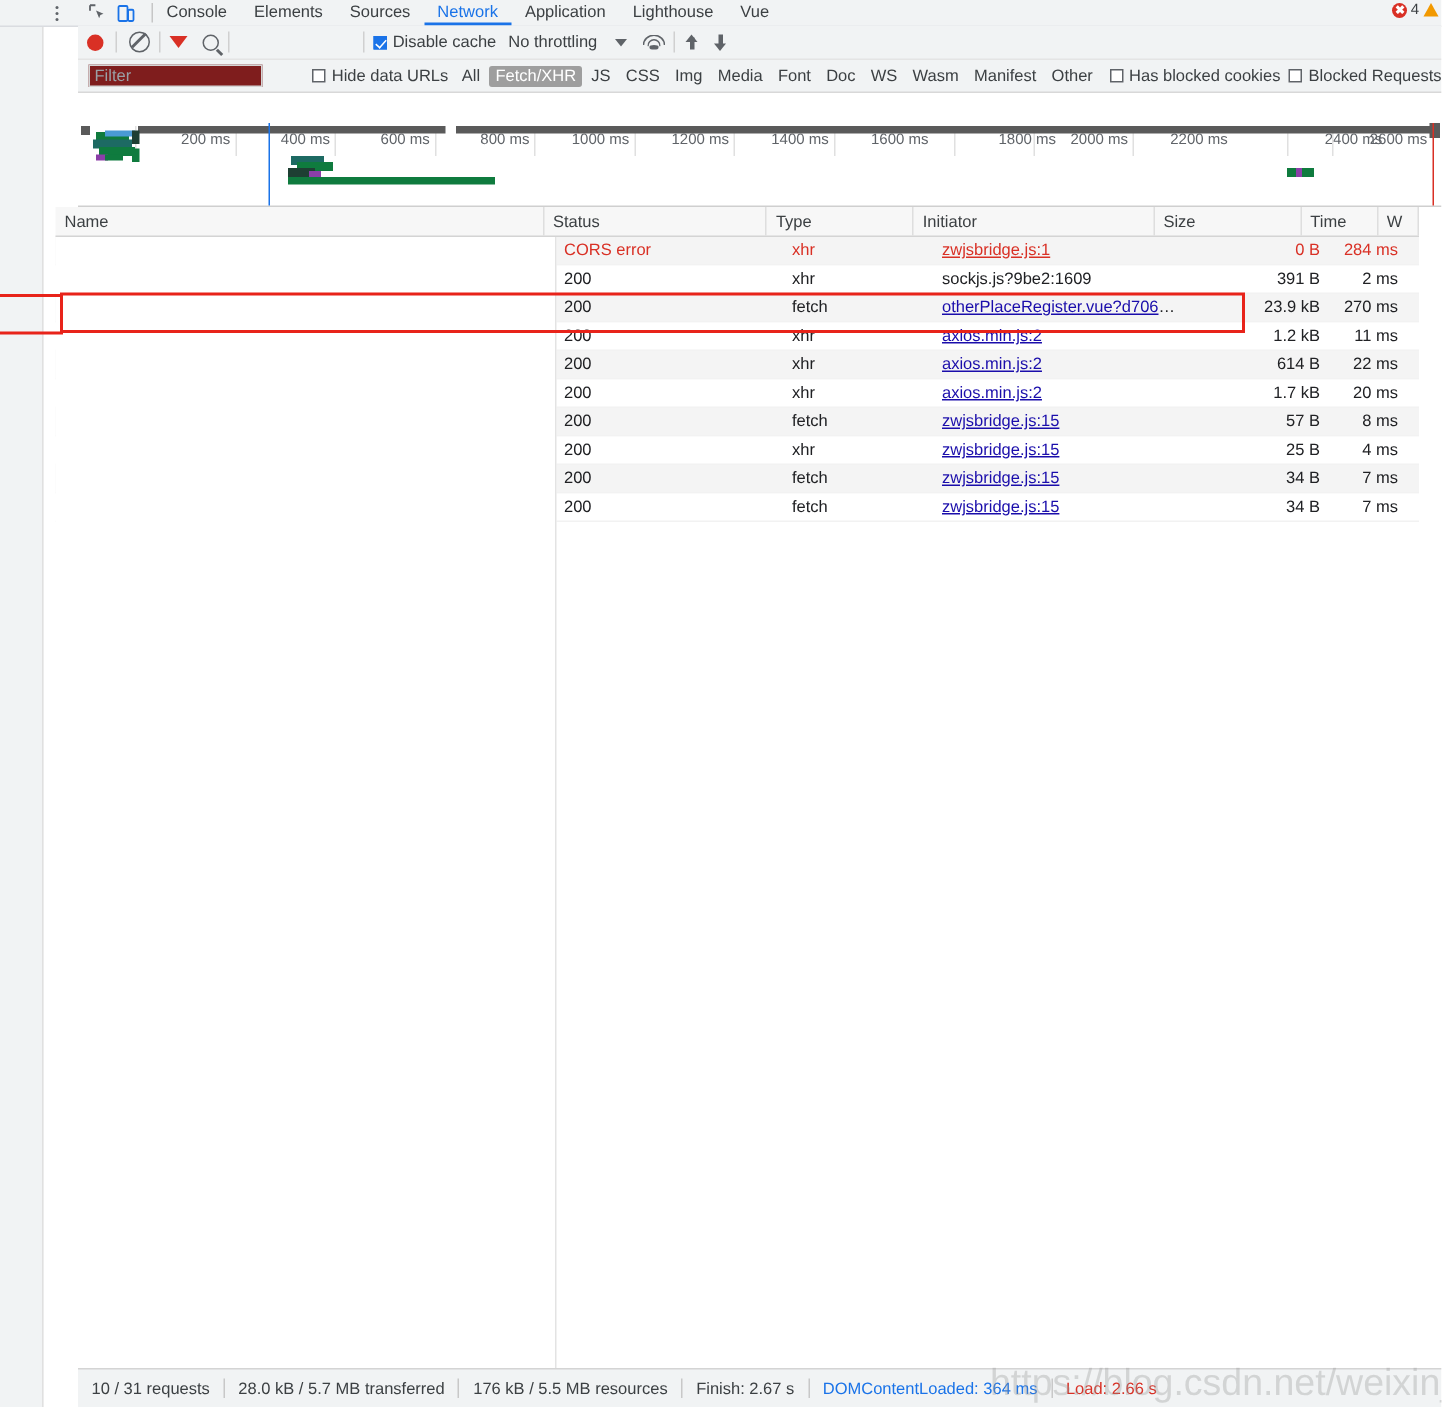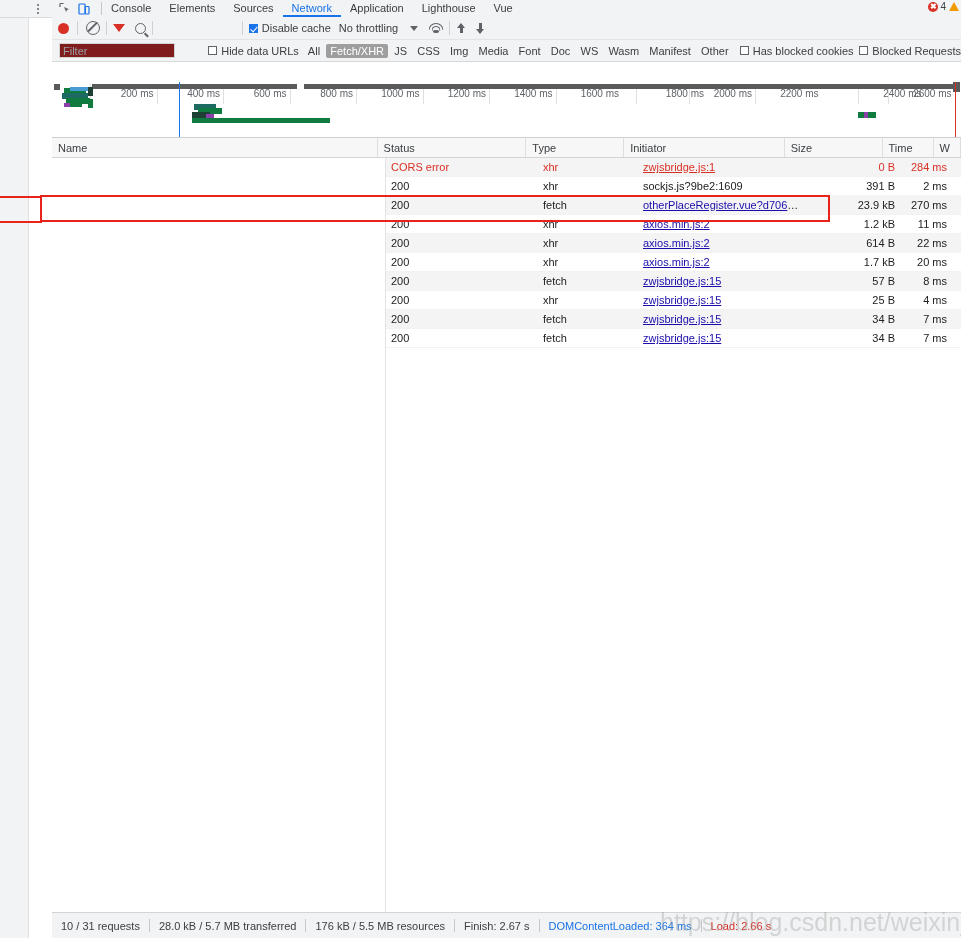--- a/index.html
+++ b/index.html
@@ -122,21 +122,21 @@
   .ovbar { position: absolute; height: 6px; }
   .ov-green { background: #0f7b3e; }
   .ov-teal  { background: #1d6a63; }
   .ov-blue  { background: #4a9ad4; }
   .ov-purple{ background: #8b3fa8; }
   .ov-dark  { background: #1e3f33; }
   #dcl-line { position: absolute; top: 0; bottom: 0; width: 1px; background: #1a73e8; }
   #load-line { position: absolute; top: 0; bottom: 0; width: 1px; background: #d93025; }
 
   
-  #table { position: absolute; left: 52px; top: 138px; width: 909px; height: 774px;
+  #table { position: absolute; left: 37px; top: 138px; width: 909px; height: 774px;
     background: #fff; box-sizing: border-box; }
   #thead {
     display: flex; height: 20px; background: #f7f7f7; border-bottom: 1px solid #d4d4d4;
     font-size: 11px; color: #3c4043; box-sizing: border-box;
   }
   #thead .th { padding-left: 6px; line-height: 20px; border-right: 1px solid #dedede;
     box-sizing: border-box; overflow: hidden; white-space: nowrap; }
   .r-row {
     display: flex; height: 19px; align-items: center; font-size: 11px;
     box-sizing: border-box; border-bottom: 1px solid #f2f2f2;

